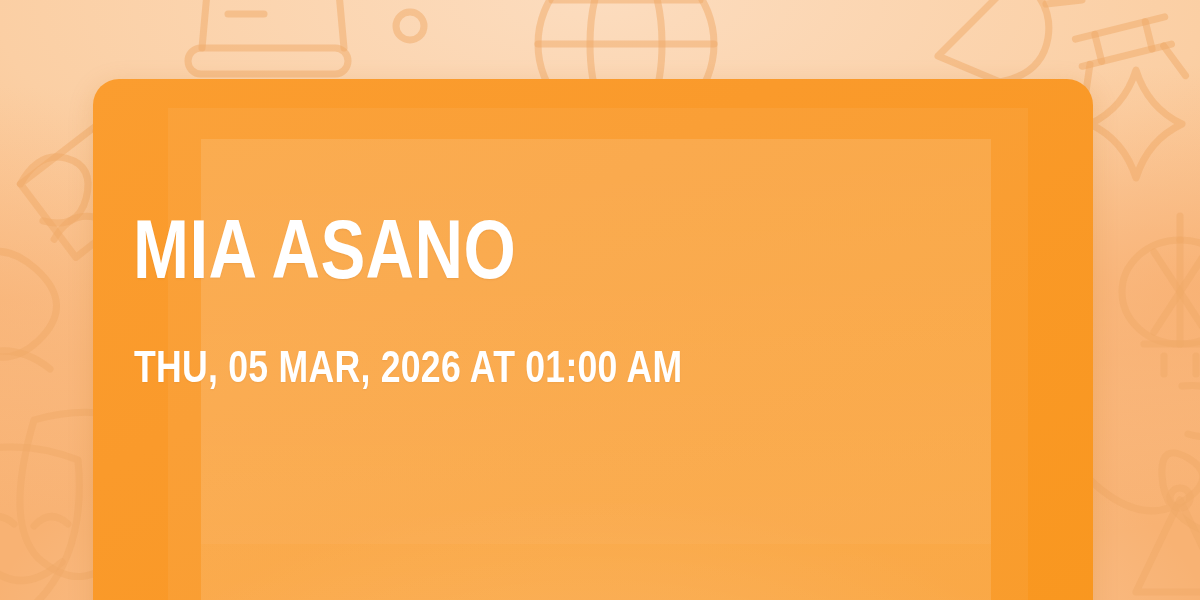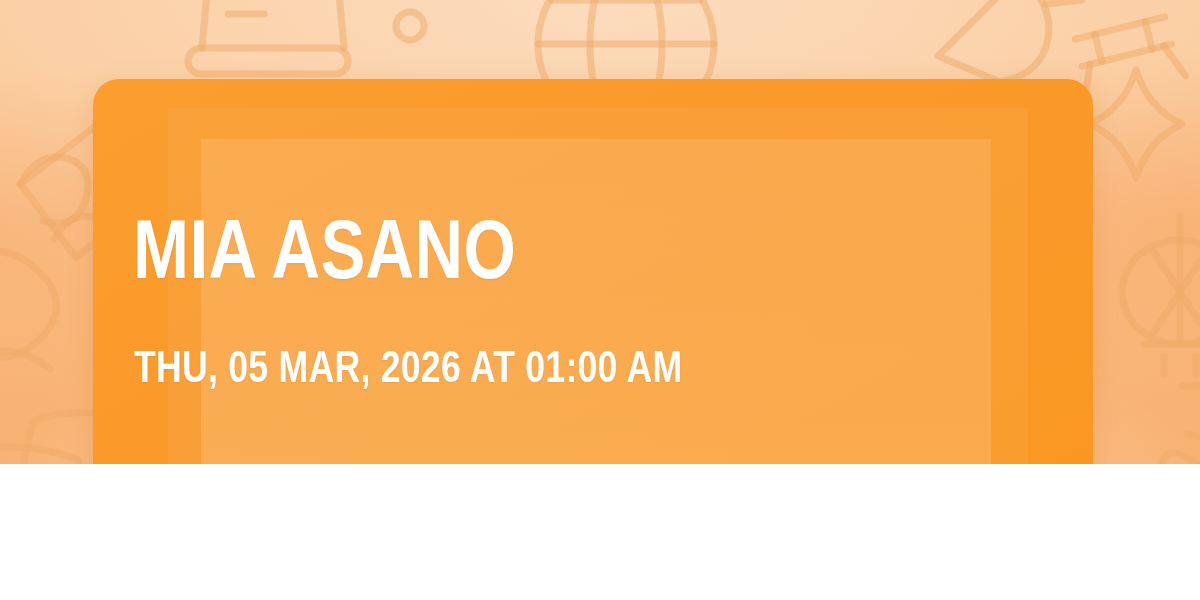--- a/index.html
+++ b/index.html
@@ -8,21 +8,21 @@
     padding: 0;
     width: 1200px;
     height: 600px;
     overflow: hidden;
     font-family: "Liberation Sans", sans-serif;
   }
 
   #banner-root {
     position: relative;
     width: 1200px;
-    height: 464px;
+    height: 600px;
     overflow: hidden;
     background: #FBD0A6;
   }
 
   
   .bg-base {
     position: absolute;
     inset: 0;
     background:
       radial-gradient(120% 95% at 50% 0%,   #FCDCBE 0%, #FBCFA4 42%, #F9BC83 72%, #F8B273 100%),

